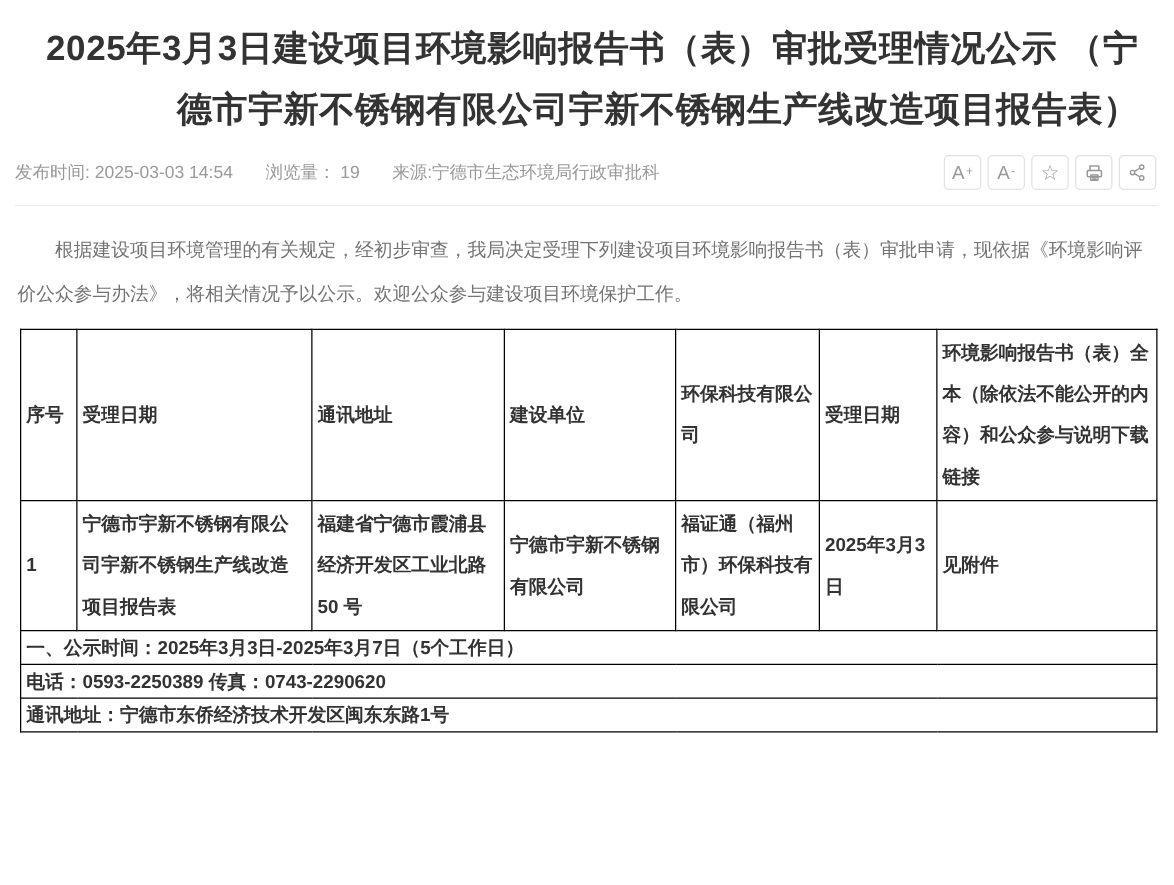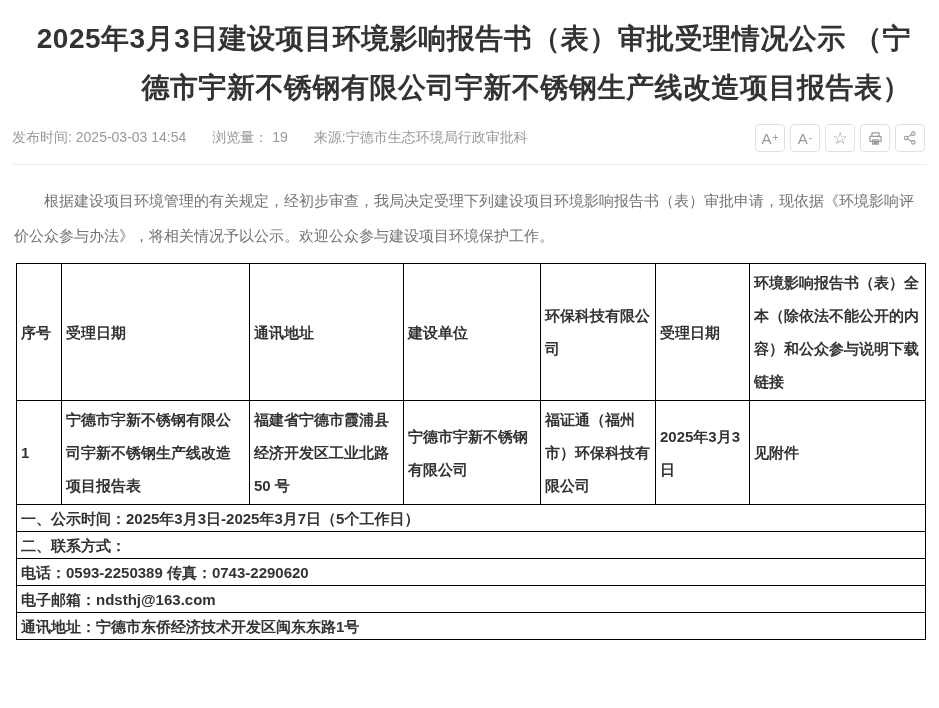--- a/index.html
+++ b/index.html
@@ -171,27 +171,21 @@
         <td>福建省宁德市霞浦县 经济开发区工业北路 50 号</td>
         <td>宁德市宇新不锈钢有限公司</td>
         <td>福证通（福州市）环保科技有限公司</td>
         <td>2025年3月3日</td>
         <td>见附件</td>
       </tr>
       <tr class="note-row">
         <td colspan="7">一、公示时间：2025年3月3日-2025年3月7日（5个工作日）</td>
       </tr>
       <tr class="note-row">
-        <td colspan="7">二、联系方式：</td>
-      </tr>
-      <tr class="note-row">
         <td colspan="7">电话：0593-2250389  传真：0743-2290620</td>
-      </tr>
-      <tr class="note-row">
-        <td colspan="7">电子邮箱：ndsthj@163.com</td>
       </tr>
       <tr class="note-row">
         <td colspan="7">通讯地址：宁德市东侨经济技术开发区闽东东路1号</td>
       </tr>
 
     </tbody>
   </table>
 
 </div>
 

